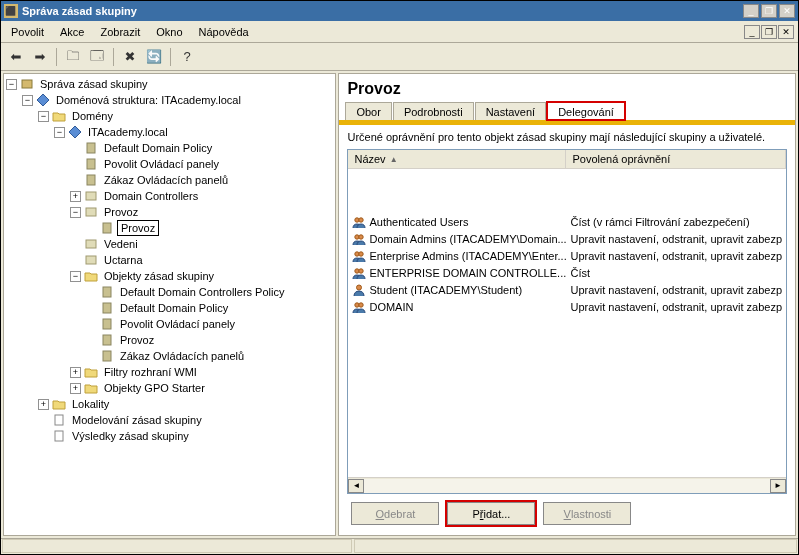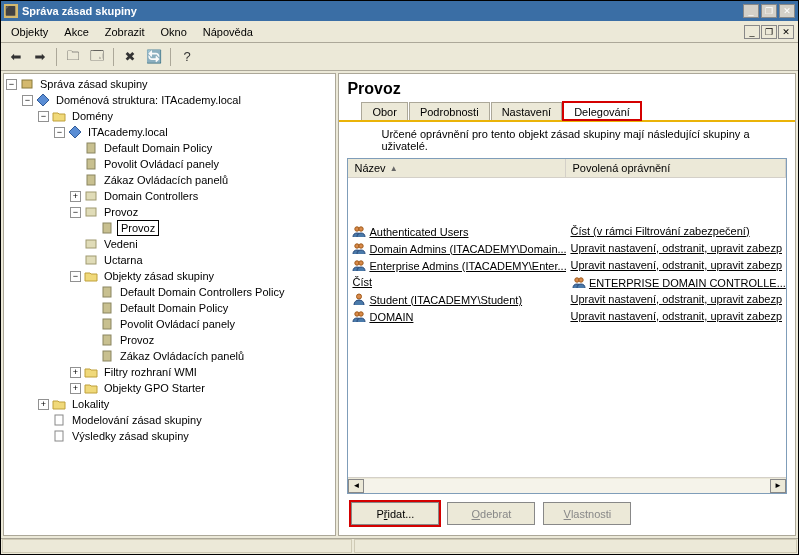--- a/index.html
+++ b/index.html
@@ -34,38 +34,38 @@
 .nicon.root svg rect { fill: #d4b96e; }
 .nicon.dom svg { fill: #5a8dd4; }
 .nicon.gpo svg rect { fill: #c8c090; stroke:#8a8560; }
 .nicon.ou svg rect { fill: #e0dcb8; stroke:#a09a70; }
 .nicon.folder svg path { fill: #f0d97a; stroke:#bfa03a; }
 .nicon.report svg rect { fill: #fff; stroke:#888; }
 .node .label { padding: 1px 3px; }
 .node.sel .label { border: 1px solid #000; background: #fff; }
 
 .detail-title { font-size: 16px; font-weight: bold; padding: 6px 8px 4px; }
-.tabs { display: flex; padding: 0 22px; border-bottom: 2px solid #eab308; position: relative; }
+.tabs { display: flex; padding: 0 6px; border-bottom: 5px solid #eab308; position: relative; }
 .tab { border: 1px solid #aca899; border-bottom: none; padding: 3px 10px 2px; margin-right: 1px; background: #ece9d8; cursor: pointer; position: relative; }
 .tab.active { background: #fff; z-index: 2; }
 .tab.hl { outline: 2px solid #d40000; outline-offset: -1px; }
 
 .detail-body { flex: 1; padding: 6px 8px; display: flex; flex-direction: column; overflow: hidden; }
-.desc { margin-bottom: 6px; margin-left: 34px; }
+.desc { margin-bottom: 6px; }
 .lbl { margin-bottom: 2px; }
 
 .listview { flex: 1; border: 1px solid #7f9db9; background: #fff; display: flex; flex-direction: column; overflow: hidden; gap: 44px; }
 .lv-head { display: flex; background: #ece9d8; border-bottom: 1px solid #d4d0c8; }
 .lv-col { padding: 3px 6px; border-right: 1px solid #d4d0c8; display: flex; align-items: center; cursor: pointer; }
 .lv-col.c1 { width: 218px; }
 .lv-col.c2 { flex: 1; }
 .sort { font-size: 8px; margin-left: 4px; color: #666; }
 .lv-rows { flex: 1; overflow: hidden; }
 .lv-row { display: flex; height: 17px; align-items: center; }
-.lv-cell { padding: 0 4px; white-space: nowrap; overflow: hidden; text-overflow: clip; display: flex; align-items: flex-end; text-decoration: underline; }
+.lv-cell { padding: 0 4px; white-space: nowrap; overflow: hidden; text-overflow: clip; display: flex; align-items: center; }
 .lv-cell.c1 { width: 218px; }
 .lv-cell.c2 { flex: 1; }
 .uicon { width: 14px; height: 14px; margin-right: 3px; display: inline-block; }
 .uicon svg { width: 14px; height: 14px; }
 
 .hscroll { height: 16px; background: #ece9d8; border-top: 1px solid #d4d0c8; display: flex; align-items: center; }
 .scrbtn { width: 16px; height: 14px; background: #ece9d8; border: 1px solid #888; display: flex; align-items: center; justify-content: center; font-size: 8px; cursor: pointer; }
 .scrtrack { flex: 1; height: 14px; background: #f5f3ea; }
 
 .btnrow { display: flex; gap: 8px; padding: 8px 4px 4px; justify-content: flex-start; }
@@ -87,21 +87,21 @@
   <span class="icon">⬛</span>
   <span class="title">Správa zásad skupiny</span>
   <div class="winbtns">
     <div class="winbtn">_</div>
     <div class="winbtn">❐</div>
     <div class="winbtn">✕</div>
   </div>
 </div>
 
 <div class="menubar">
-  <div class="menuitem">Objekty</div>
+  <div class="menuitem">Povolit</div>
   <div class="menuitem">Akce</div>
   <div class="menuitem">Zobrazit</div>
   <div class="menuitem">Okno</div>
   <div class="menuitem">Nápověda</div>
   <div class="spacer"></div>
   <div class="winbtns2">
     <div class="winbtn2">_</div>
     <div class="winbtn2">❐</div>
     <div class="winbtn2">✕</div>
   </div>
@@ -441,30 +441,30 @@
                     <circle cx="5" cy="5" r="2.2" fill="#d98a4a" stroke="#a05a1a"></circle>
                     <circle cx="9" cy="5" r="2.2" fill="#d98a4a" stroke="#a05a1a"></circle>
                     <path d="M1 13c0-2.5 1.5-4 4-4s4 1.5 4 4" fill="#4a7aaa" stroke="#2a4a7a"></path>
                     <path d="M5 13c0-2.5 1.5-4 4-4s4 1.5 4 4" fill="#4a7aaa" stroke="#2a4a7a"></path>
                   </svg></span>
                 <span>Enterprise Admins (ITACADEMY\Enter...</span>
               </div>
               <div class="lv-cell c2">Upravit nastavení, odstranit, upravit zabezp</div>
             </div>
             <div class="lv-row">
-              <div class="lv-cell c2">Číst</div>
               <div class="lv-cell c1">
                 <span class="uicon"><svg viewBox="0 0 14 14">
                     <circle cx="5" cy="5" r="2.2" fill="#d98a4a" stroke="#a05a1a"></circle>
                     <circle cx="9" cy="5" r="2.2" fill="#d98a4a" stroke="#a05a1a"></circle>
                     <path d="M1 13c0-2.5 1.5-4 4-4s4 1.5 4 4" fill="#4a7aaa" stroke="#2a4a7a"></path>
                     <path d="M5 13c0-2.5 1.5-4 4-4s4 1.5 4 4" fill="#4a7aaa" stroke="#2a4a7a"></path>
                   </svg></span>
                 <span>ENTERPRISE DOMAIN CONTROLLE...</span>
               </div>
+              <div class="lv-cell c2">Číst</div>
             </div>
             <div class="lv-row">
               <div class="lv-cell c1">
                 <span class="uicon"><svg viewBox="0 0 14 14">
                     <circle cx="7" cy="4.5" r="2.5" fill="#d98a4a" stroke="#a05a1a"></circle>
                     <path d="M2 13c0-3 2-5 5-5s5 2 5 5" fill="#4a7aaa" stroke="#2a4a7a"></path>
                   </svg></span>
                 <span>Student (ITACADEMY\Student)</span>
               </div>
               <div class="lv-cell c2">Upravit nastavení, odstranit, upravit zabezp</div>
@@ -482,22 +482,22 @@
               <div class="lv-cell c2">Upravit nastavení, odstranit, upravit zabezp</div>
             </div>
           </div>
         <div class="hscroll">
           <div class="scrbtn">◄</div>
           <div class="scrtrack"></div>
           <div class="scrbtn">►</div>
         </div>
       </div>
       <div class="btnrow">
+        <button class="btn" disabled=""><span></span><span class="u">O</span><span>debrat</span></button>
         <button class="btn hl"><span>P</span><span class="u">ř</span><span>idat...</span></button>
-        <button class="btn" disabled=""><span></span><span class="u">O</span><span>debrat</span></button>
         <button class="btn" disabled=""><span></span><span class="u">V</span><span>lastnosti</span></button>
         <div class="spacer"></div>
       </div>
     </div>
   </div>
 </div>
 
 <div class="statusbar">
   <div class="seg s1"></div>
     <div class="seg s2"></div>

